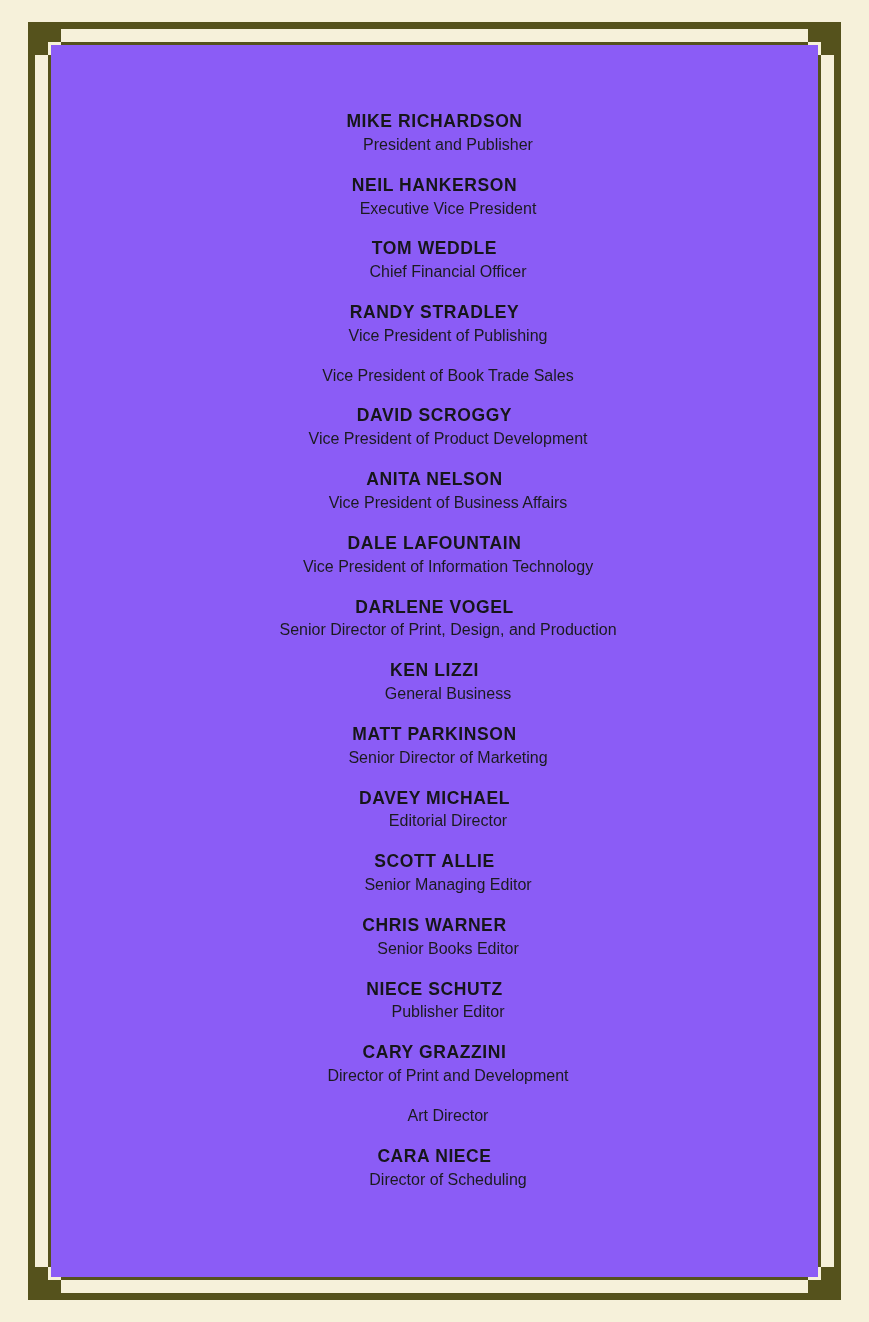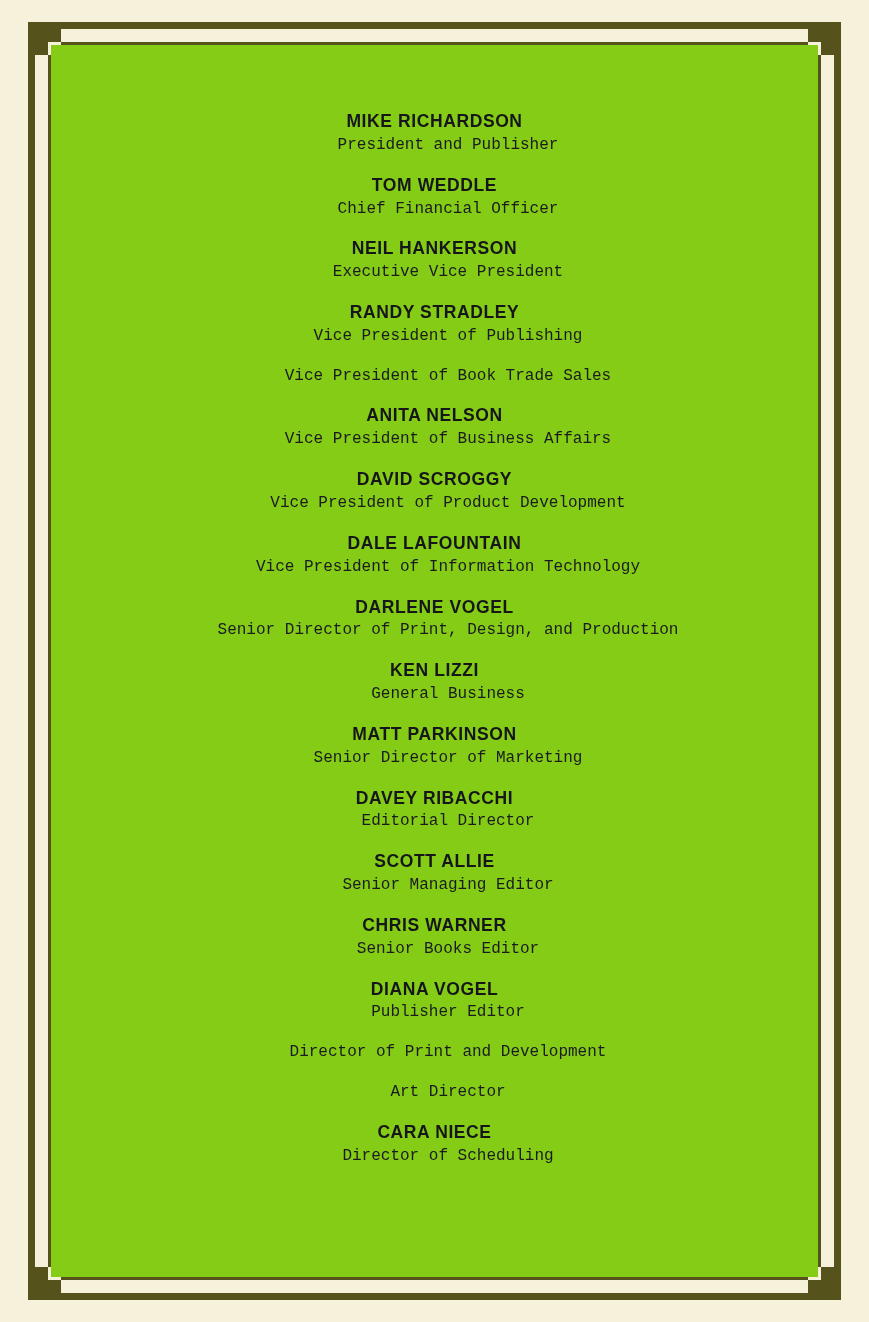--- a/index.html
+++ b/index.html
@@ -69,21 +69,21 @@
   .corner.bl .corner-notch { right: 0; top: 0; }
   .corner.br .corner-notch { left: 0;  top: 0; }
 
   
   .paper {
     position: absolute;
     left: 51px;
     top: 45px;
     right: 51px;
     bottom: 45px;
-    background: #84cc16;
+    background: #8b5cf6;
     overflow: hidden;
   }
 
   .credits {
     position: absolute;
     left: 0;
     right: 0;
     top: 66px;
     text-align: center;
   }
@@ -98,21 +98,21 @@
   .credit-name {
     font-family: "Liberation Sans", sans-serif;
     font-weight: bold;
     font-size: 17.5px;
     letter-spacing: 0.6px;
     color: #16161a;
     line-height: 1.25;
   }
 
   .credit-title {
-    font-family: Liberation Mono, monospace;
+    font-family: Liberation Sans, sans-serif;
     font-weight: normal;
     font-size: 16px;
     color: #1b1b1f;
     line-height: 1.3;
     margin-top: 2px;
     padding-left: 27px;
   }
 </style>
 </head>
 <body>
@@ -135,75 +135,76 @@
     <div class="corner-notch"></div>
   </div>
 
   <div class="paper">
     <div class="credits" id="credits-list">
         <div class="credit-entry">
           <div class="credit-name">MIKE RICHARDSON</div>
           <div class="credit-title">President and Publisher</div>
         </div>
         <div class="credit-entry">
+          <div class="credit-name">NEIL HANKERSON</div>
+          <div class="credit-title">Executive Vice President</div>
+        </div>
+        <div class="credit-entry">
           <div class="credit-name">TOM WEDDLE</div>
           <div class="credit-title">Chief Financial Officer</div>
         </div>
         <div class="credit-entry">
-          <div class="credit-name">NEIL HANKERSON</div>
-          <div class="credit-title">Executive Vice President</div>
-        </div>
-        <div class="credit-entry">
           <div class="credit-name">RANDY STRADLEY</div>
           <div class="credit-title">Vice President of Publishing</div>
         </div>
         <div class="credit-entry">
           <div class="credit-title">Vice President of Book Trade Sales</div>
         </div>
         <div class="credit-entry">
+          <div class="credit-name">DAVID SCROGGY</div>
+          <div class="credit-title">Vice President of Product Development</div>
+        </div>
+        <div class="credit-entry">
           <div class="credit-name">ANITA NELSON</div>
           <div class="credit-title">Vice President of Business Affairs</div>
         </div>
         <div class="credit-entry">
-          <div class="credit-name">DAVID SCROGGY</div>
-          <div class="credit-title">Vice President of Product Development</div>
-        </div>
-        <div class="credit-entry">
           <div class="credit-name">DALE LAFOUNTAIN</div>
           <div class="credit-title">Vice President of Information Technology</div>
         </div>
         <div class="credit-entry">
           <div class="credit-name">DARLENE VOGEL</div>
           <div class="credit-title">Senior Director of Print, Design, and Production</div>
         </div>
         <div class="credit-entry">
           <div class="credit-name">KEN LIZZI</div>
           <div class="credit-title">General Business</div>
         </div>
         <div class="credit-entry">
           <div class="credit-name">MATT PARKINSON</div>
           <div class="credit-title">Senior Director of Marketing</div>
         </div>
         <div class="credit-entry">
-          <div class="credit-name">DAVEY RIBACCHI</div>
+          <div class="credit-name">DAVEY MICHAEL</div>
           <div class="credit-title">Editorial Director</div>
         </div>
         <div class="credit-entry">
           <div class="credit-name">SCOTT ALLIE</div>
           <div class="credit-title">Senior Managing Editor</div>
         </div>
         <div class="credit-entry">
           <div class="credit-name">CHRIS WARNER</div>
           <div class="credit-title">Senior Books Editor</div>
         </div>
         <div class="credit-entry">
-          <div class="credit-name">DIANA VOGEL</div>
+          <div class="credit-name">NIECE SCHUTZ</div>
           <div class="credit-title">Publisher Editor</div>
         </div>
         <div class="credit-entry">
+          <div class="credit-name">CARY GRAZZINI</div>
           <div class="credit-title">Director of Print and Development</div>
         </div>
         <div class="credit-entry">
           <div class="credit-title">Art Director</div>
         </div>
         <div class="credit-entry">
           <div class="credit-name">CARA NIECE</div>
           <div class="credit-title">Director of Scheduling</div>
         </div>
       </div>

